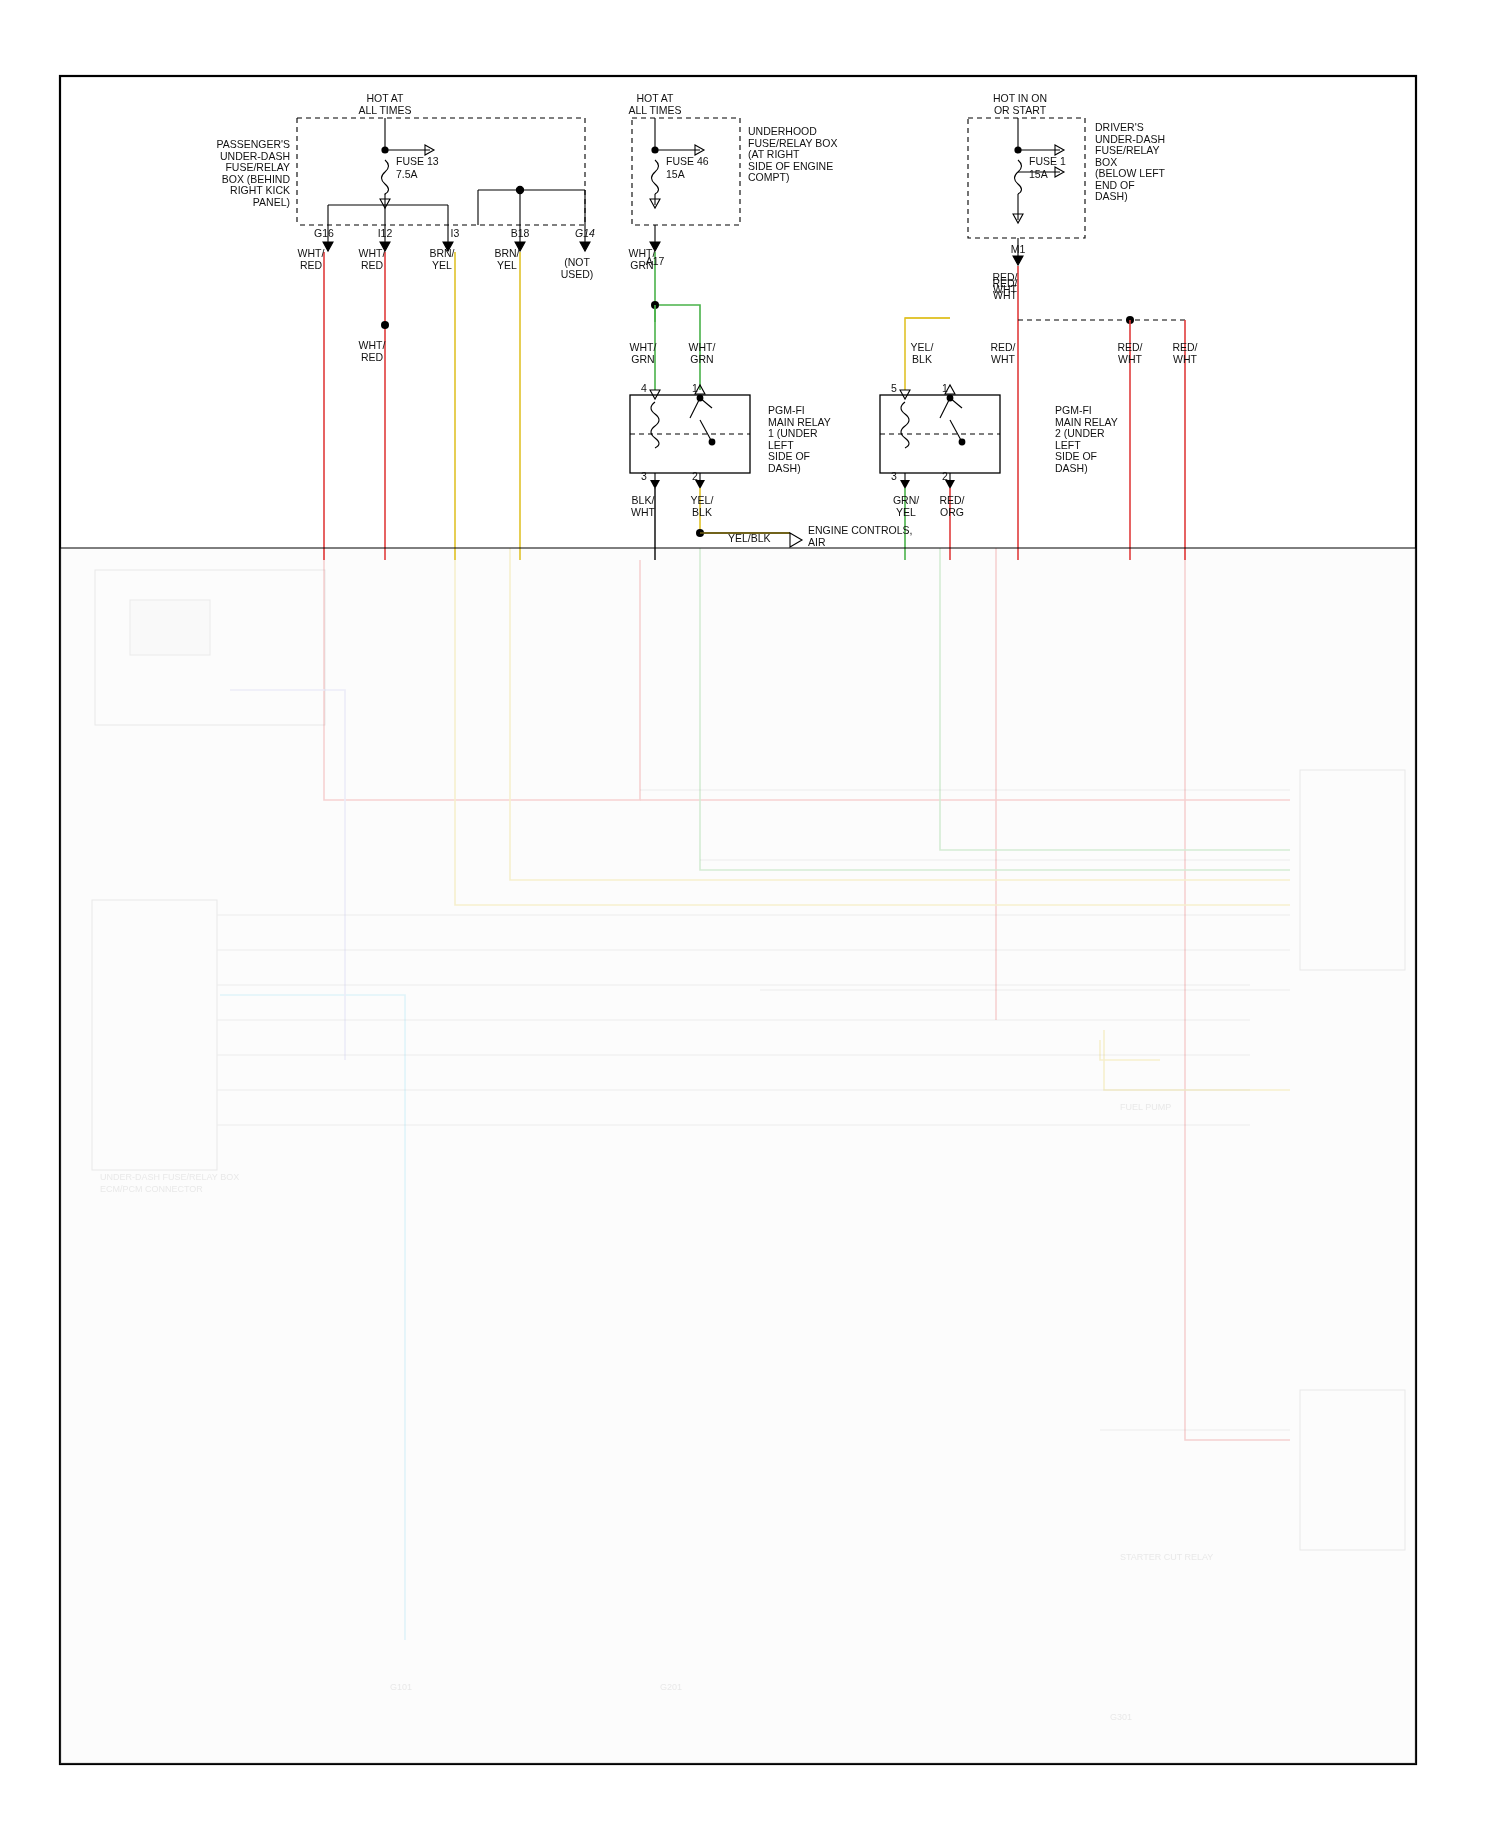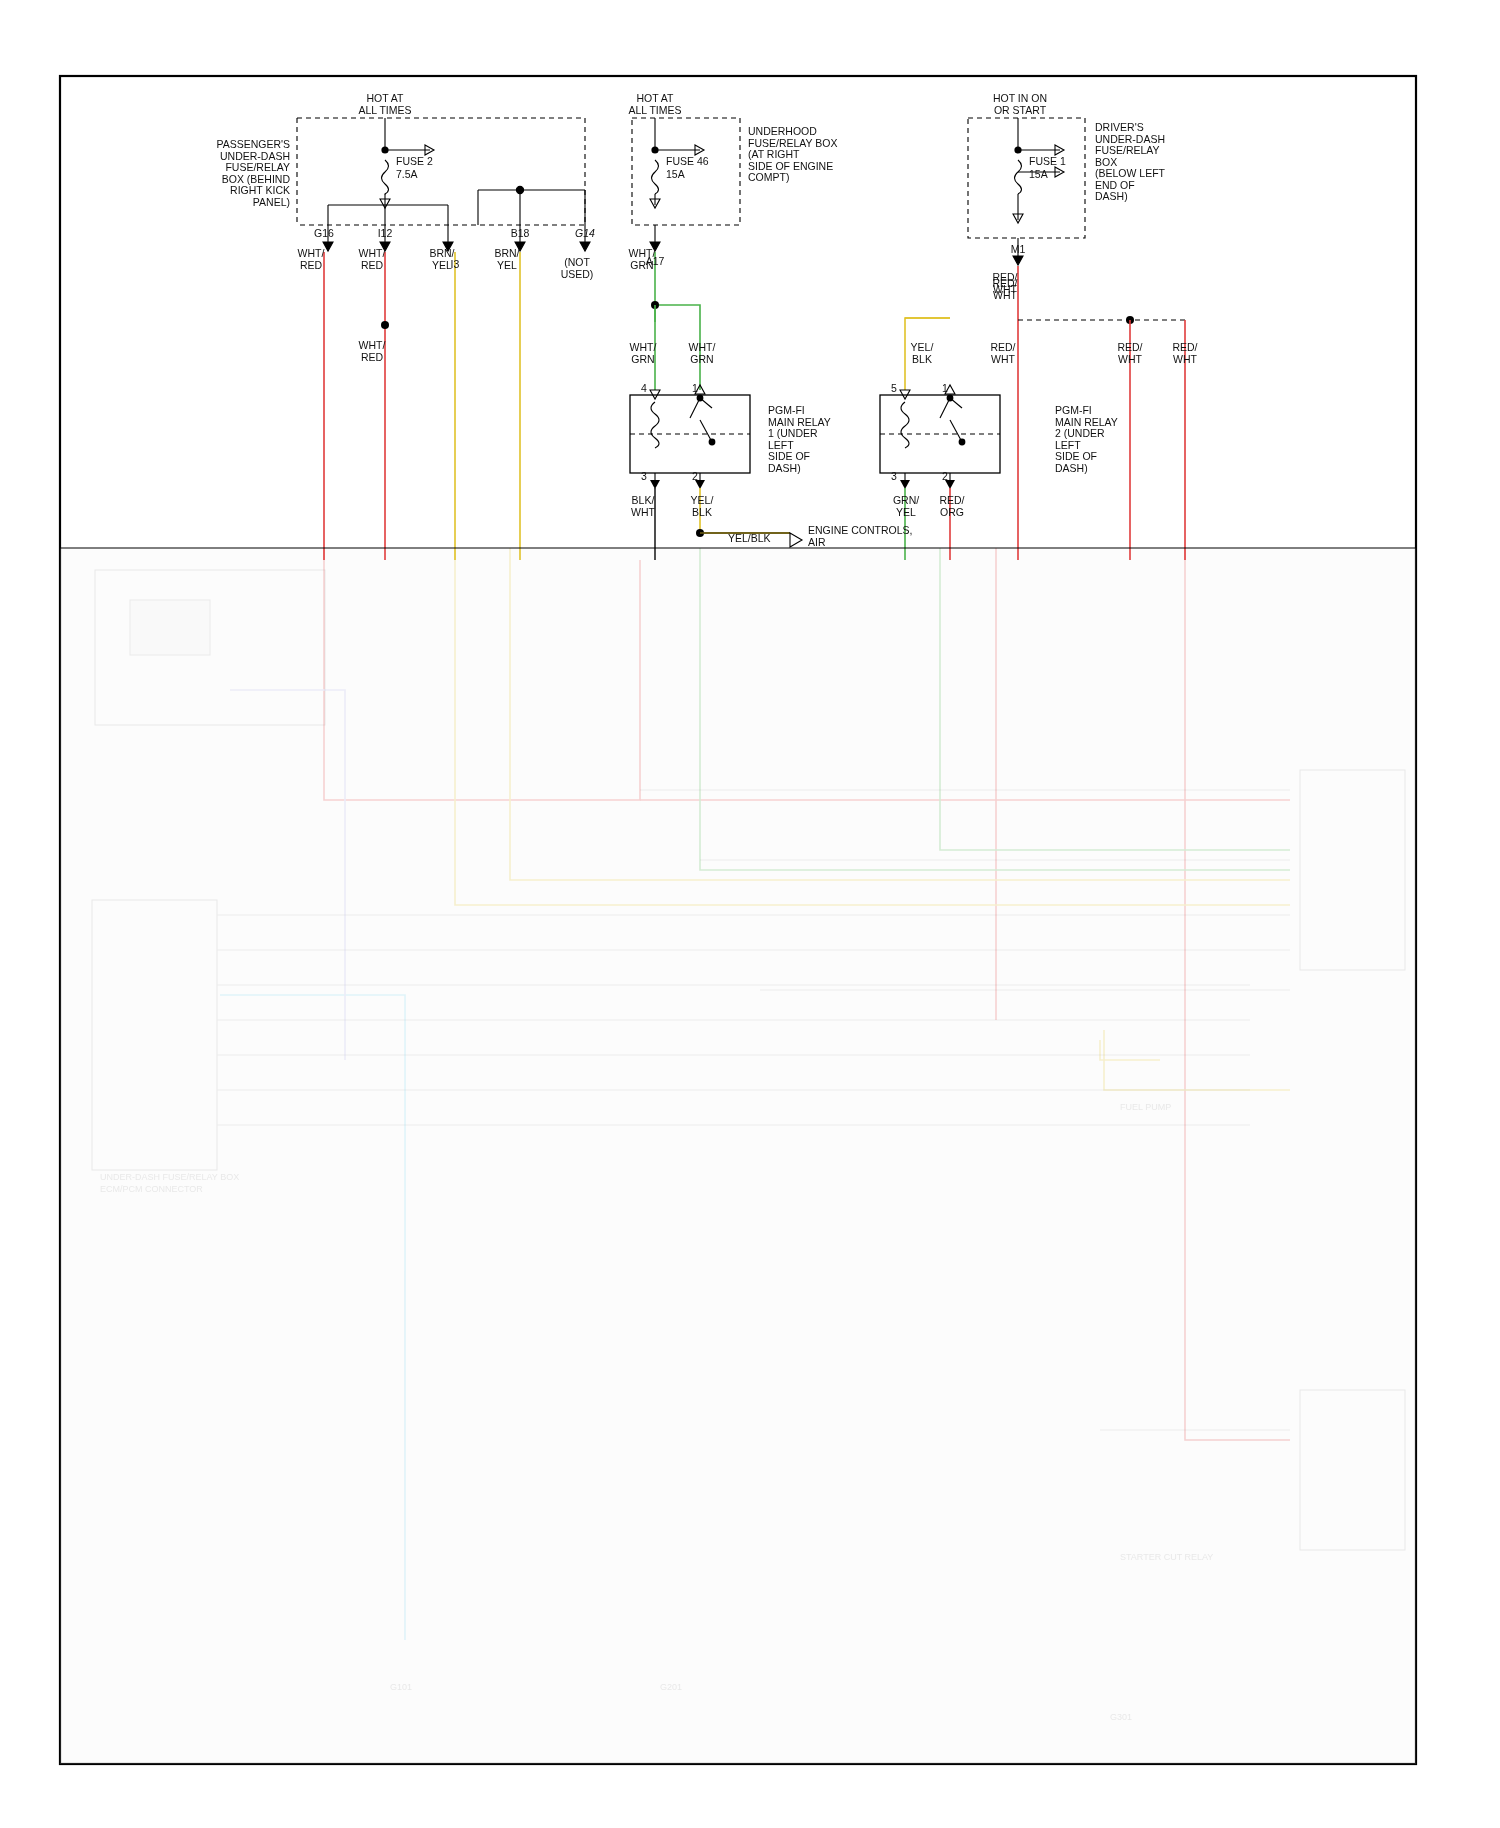--- a/index.html
+++ b/index.html
@@ -242,30 +242,30 @@
 SIDE OF ENGINE
 COMPT)</div>
   <div class="lbl" style="left:1095px;top:122px;width:120px;">DRIVER'S
 UNDER-DASH
 FUSE/RELAY
 BOX
 (BELOW LEFT
 END OF
 DASH)</div>
 
-  <div class="lbl" style="left:396px;top:156px;">FUSE 2</div>
+  <div class="lbl" style="left:396px;top:156px;">FUSE 13</div>
   <div class="lbl" style="left:396px;top:169px;">7.5A</div>
   <div class="lbl" style="left:666px;top:156px;">FUSE 46</div>
   <div class="lbl" style="left:666px;top:169px;">15A</div>
   <div class="lbl" style="left:1029px;top:156px;">FUSE 1</div>
   <div class="lbl" style="left:1029px;top:169px;">15A</div>
 
   <div class="lbl c" style="left:298px;top:228px;width:52px;">G16</div>
   <div class="lbl c" style="left:359px;top:228px;width:52px;">I12</div>
-  <div class="lbl c" style="left:429px;top:228px;width:52px;margin-top:31px;">I3</div>
+  <div class="lbl c" style="left:429px;top:228px;width:52px;">I3</div>
   <div class="lbl c" style="left:494px;top:228px;width:52px;">B18</div>
   <div class="lbl c" style="left:559px;top:228px;width:52px;font-style:italic;">G14</div>
   <div class="lbl c" style="left:629px;top:228px;width:52px;margin-top:28px;">A17</div>
   <div class="lbl c" style="left:992px;top:244px;width:52px;">M1</div>
 
   <div class="lbl c" style="left:285px;top:248px;width:52px;">WHT/
 RED</div>
   <div class="lbl c" style="left:346px;top:248px;width:52px;">WHT/
 RED</div>
   <div class="lbl c" style="left:416px;top:248px;width:52px;">BRN/

